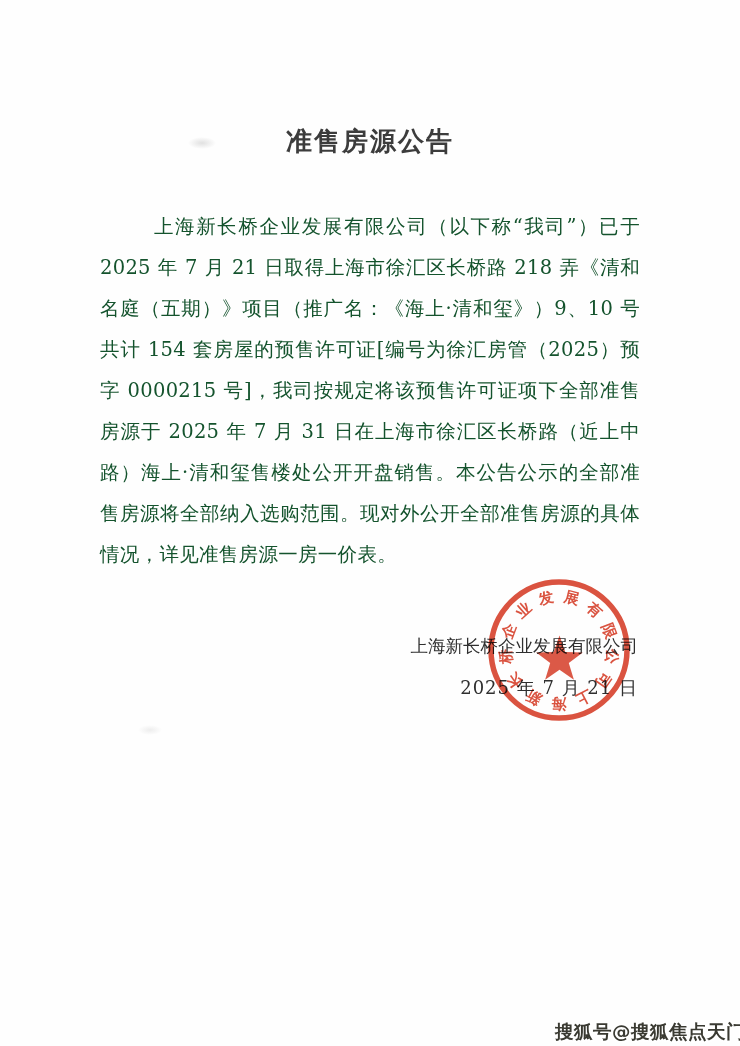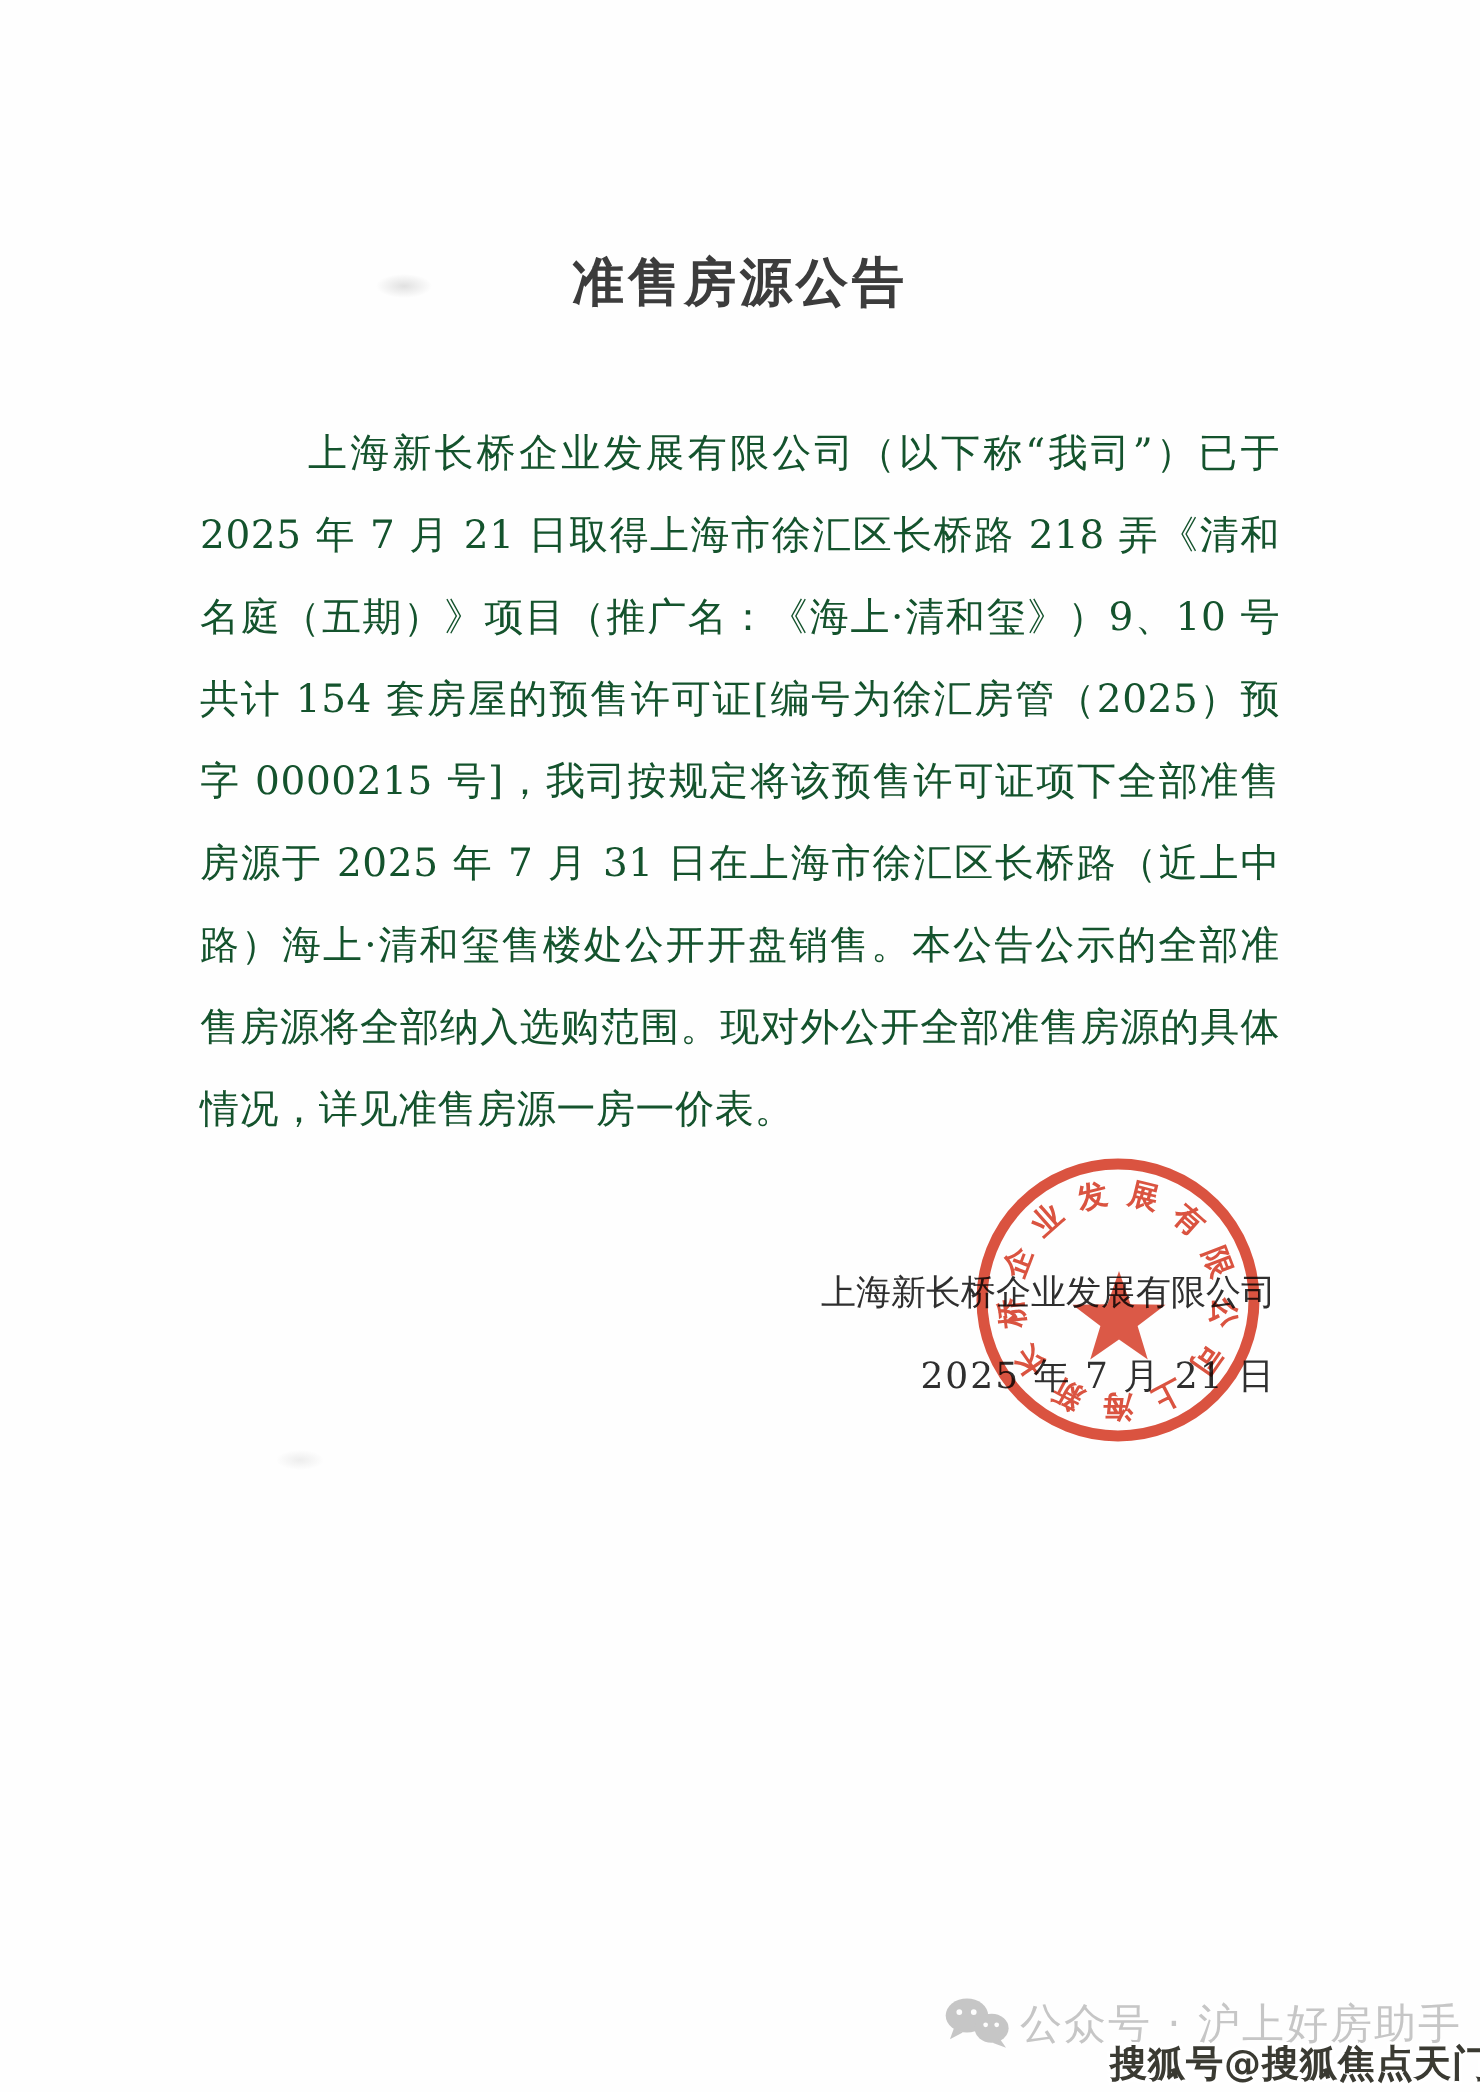--- a/index.html
+++ b/index.html
@@ -144,33 +144,16 @@
         <text transform="translate(35.48 -40.05) rotate(41.54)" text-anchor="middle" dominant-baseline="central">有</text>
         <text transform="translate(50.02 -18.97) rotate(69.23)" text-anchor="middle" dominant-baseline="central">限</text>
         <text transform="translate(53.11 6.45) rotate(96.92)" text-anchor="middle" dominant-baseline="central">公</text>
         <text transform="translate(44.03 30.39) rotate(124.62)" text-anchor="middle" dominant-baseline="central">司</text>
       </g>
   </svg>
 
   <div class="smudge smudge-1"></div>
   <div class="smudge smudge-2"></div>
 
-  <div class="wm-wechat" style="color: rgb(198, 198, 198);">
-    <svg class="wechat-icon" viewBox="0 0 40 32" width="34" height="28" aria-hidden="true">
-      <g fill="currentColor">
-        <ellipse cx="13.5" cy="11" rx="12.5" ry="10"></ellipse>
-        <path d="M6 18 L3.5 25 L11 21 Z"></path>
-        <ellipse cx="28" cy="18.5" rx="10" ry="8.5"></ellipse>
-        <path d="M33 25 L36.5 30 L28.5 27 Z"></path>
-      </g>
-      <g fill="#fefefe">
-        <circle cx="9" cy="9" r="1.7"></circle>
-        <circle cx="17.5" cy="9" r="1.7"></circle>
-        <circle cx="24.5" cy="16.5" r="1.4"></circle>
-        <circle cx="31" cy="16.5" r="1.4"></circle>
-      </g>
-    </svg>
-    <span class="wm-wechat-label">公众号 · 沪上好房助手</span>
-  </div>
 
   <div class="wm-sohu" style="color: rgb(58, 58, 50);">搜狐号@搜狐焦点天门站</div>
 
 </div>
 
 </body></html>

